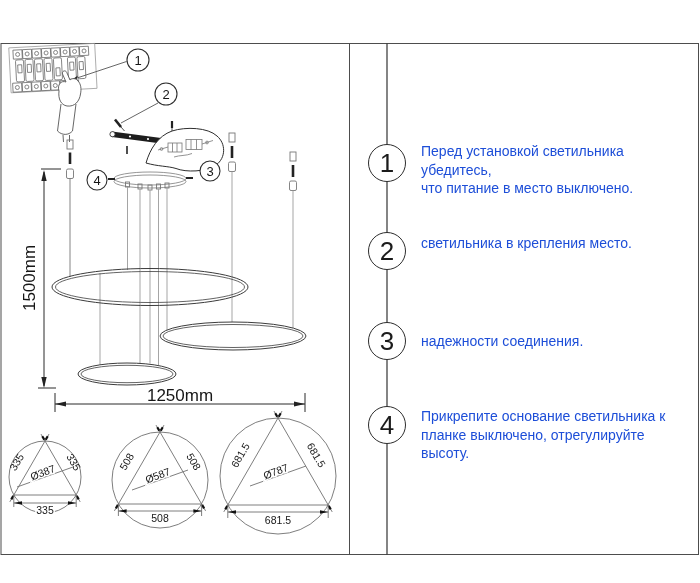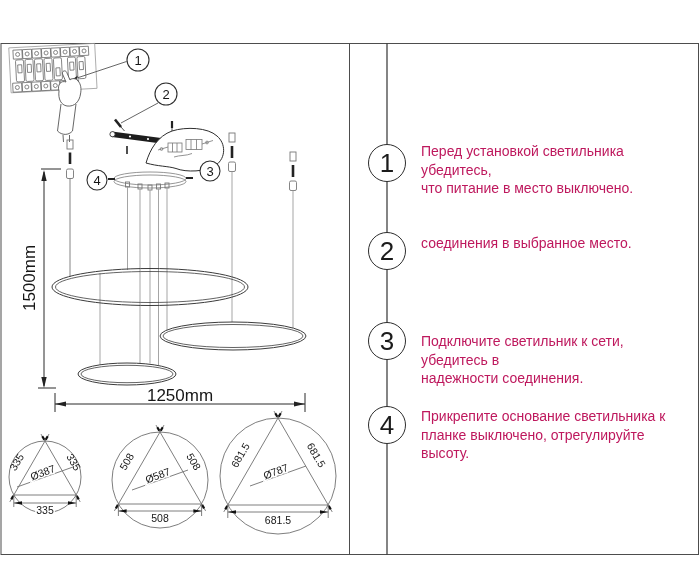--- a/index.html
+++ b/index.html
@@ -11,21 +11,21 @@
   .small-label{font-size:10.5px;}
   .halo{paint-order:stroke;stroke:#ffffff;stroke-width:3px;}
   .callout-num{font-size:13px;fill:#161616;}
   .step-circle{
     position:absolute;left:368px;width:38px;height:38px;border:1.4px solid #2d2d2d;
     border-radius:50%;background:#fff;display:flex;align-items:center;justify-content:center;
     font-size:26px;font-weight:400;color:#1b1b1b;box-sizing:border-box;z-index:3;
   }
   .step-text{
     position:absolute;left:421px;width:270px;font-size:14px;line-height:18.5px;
-    color:#be185d;letter-spacing:0px;z-index:2;
+    color:#1d4ed8;letter-spacing:0px;z-index:2;
   }
 </style>
 </head>
 <body>
 
 <div class="page">
 
   <svg class="art" width="700" height="583" viewBox="0 0 700 583">
 
     <g stroke="#4d4d4d" stroke-width="1" fill="none">
@@ -302,28 +302,27 @@
     </div>
     <div class="step-text" style="top:142px">
       <div>Перед установкой светильника убедитесь,</div>
       <div>что питание в место выключено.</div>
     </div>
 
     <div class="step-circle" style="top:232px">
       <span>2</span>
     </div>
     <div class="step-text" style="top:234px">
-      <div>соединения в выбранное место.</div>
+      <div>светильника в крепления место.</div>
     </div>
 
     <div class="step-circle" style="top:322px">
       <span>3</span>
     </div>
     <div class="step-text" style="top:332px">
-      <div>Подключите светильник к сети, убедитесь в</div>
       <div>надежности соединения.</div>
     </div>
 
     <div class="step-circle" style="top:406px">
       <span>4</span>
     </div>
     <div class="step-text" style="top:407px">
       <div>Прикрепите основание светильника к</div>
       <div>планке выключено, отрегулируйте высоту.</div>
     </div>

